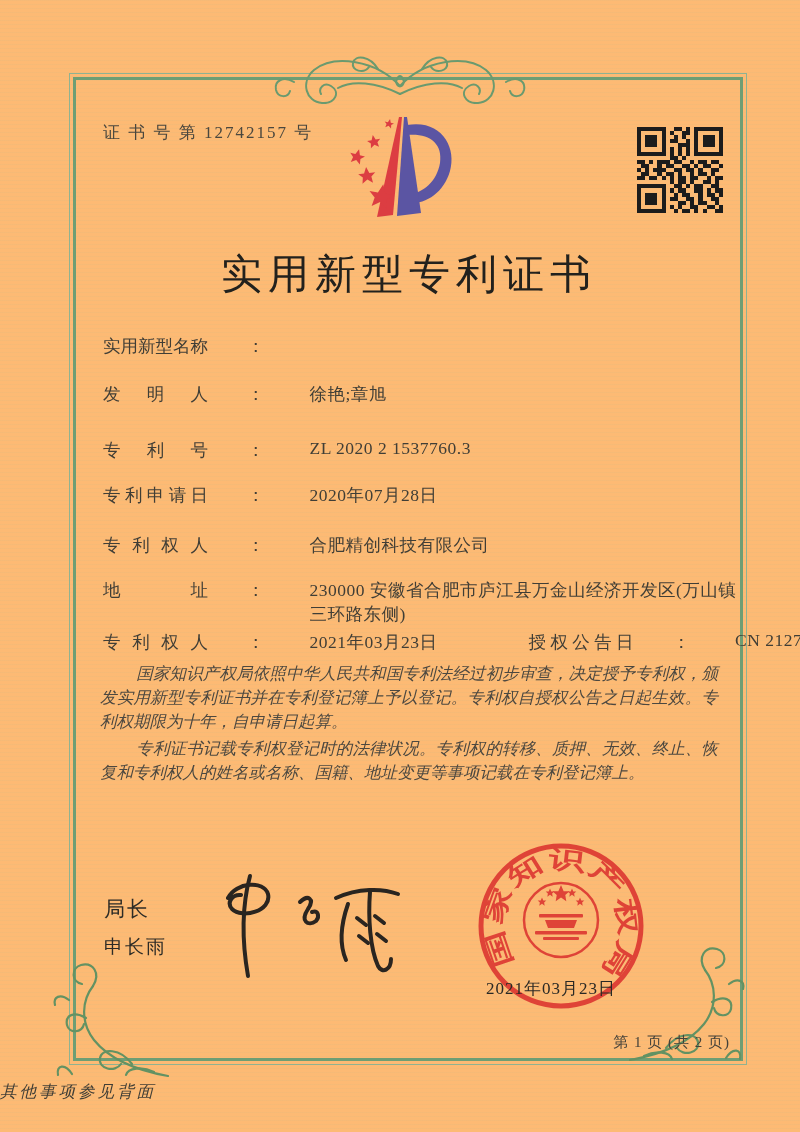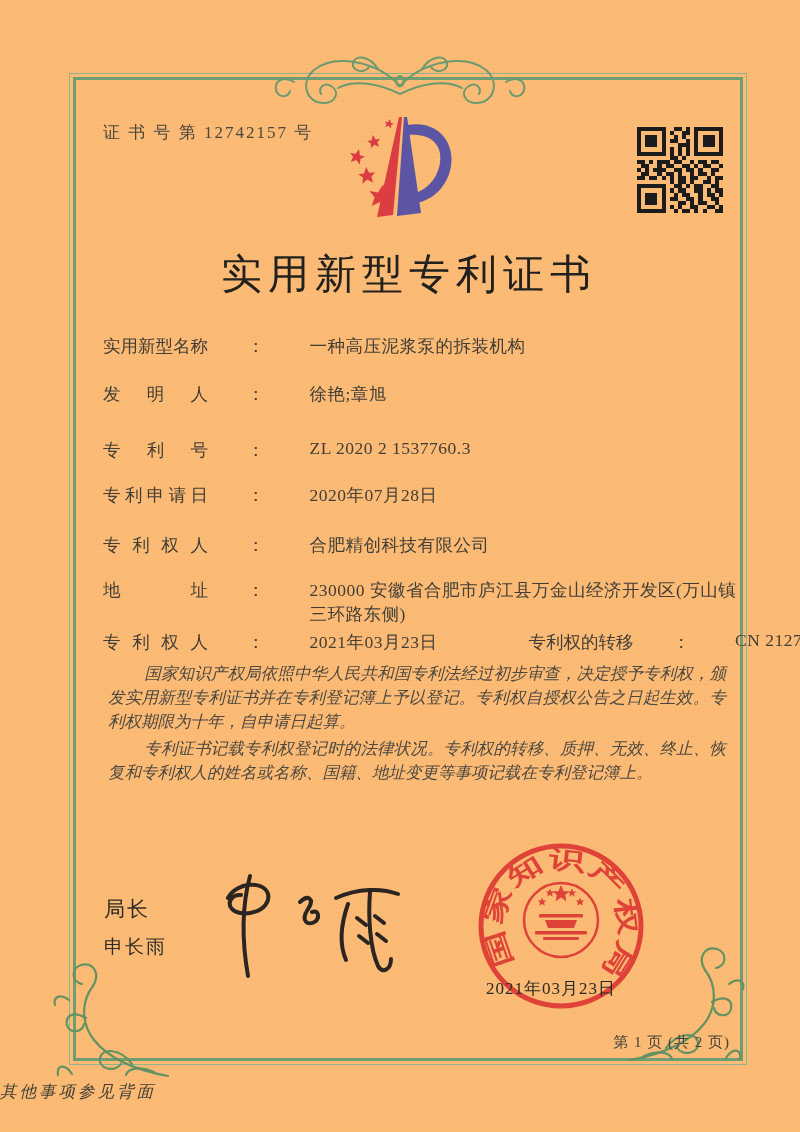--- a/index.html
+++ b/index.html
@@ -18,21 +18,21 @@
   .title{position:absolute;left:0;top:238px;width:800px;margin:9px;text-align:center;
     font-size:41px;font-weight:400;letter-spacing:6px;color:#22211d;}
   .fields{position:absolute;left:103px;top:334px;width:616px;height:330px;
     font-size:17.5px;color:#403e36;}
   .row{position:absolute;left:0;display:flex;align-items:flex-start;white-space:nowrap;gap:39px;}
   .flabel{display:inline-block;width:105px;text-align:justify;text-align-last:justify;}
   .colon{margin-right:6px;}
   .fvalue{letter-spacing:0.5px;}
   .fvalue.wrap{white-space:normal;width:436px;line-height:24px;}
   .fvalue.fixed{width:180px;}
-  .paras{position:absolute;left:108px;top:662px;width:618px;color:#4c4840;
+  .paras{position:absolute;left:100px;top:662px;width:618px;color:#4c4840;
     font-size:16.5px;line-height:24px;text-align:justify;font-style:italic;}
   .paras p{margin:0 0 3px 0;text-indent:2.2em;}
   .sig-title{position:absolute;left:104px;top:895px;font-size:21px;color:#2c2b26;letter-spacing:2px;}
   .sig-name{position:absolute;left:104px;top:934px;font-size:19px;color:#2c2b26;letter-spacing:2px;}
   .signature{position:absolute;left:212px;top:866px;width:196px;height:118px;}
   .seal{position:absolute;left:475px;top:840px;width:172px;height:172px;opacity:0.93;}
   .seal-date{position:absolute;left:486px;top:977px;font-size:17px;color:#2a2925;letter-spacing:1px;}
   .page-num{position:absolute;left:70px;top:1033px;width:660px;text-align:right;
     font-size:15px;color:#44423a;letter-spacing:1px;}
   .back-note{position:absolute;left:0;top:1081px;width:800px;text-align:left;
@@ -344,21 +344,20 @@
       <rect x="19" y="20" width="1" height="1"></rect>
       <rect x="20" y="20" width="1" height="1"></rect>
     </svg>
 
   <h1 class="title">实用新型专利证书</h1>
 
   <div class="fields">
     <div class="row" style="top:0;">
       <span class="flabel">实用新型名称</span>
         <span class="colon">：</span>
-        <span class="fvalue">一种高压泥浆泵的拆装机构</span>
     </div>
     <div class="row" style="top:48px;">
       <span class="flabel">发明人</span>
         <span class="colon">：</span>
         <span class="fvalue">徐艳;章旭</span>
     </div>
     <div class="row" style="top:104px;">
       <span class="flabel">专利号</span>
         <span class="colon">：</span>
         <span class="fvalue">ZL 2020 2 1537760.3</span>
@@ -375,21 +374,21 @@
     </div>
     <div class="row" style="top:244px;">
       <span class="flabel">地址</span>
         <span class="colon">：</span>
         <span class="fvalue wrap">230000 安徽省合肥市庐江县万金山经济开发区(万山镇三环路东侧)</span>
     </div>
     <div class="row" style="top:296px;">
       <span class="flabel">专利权人</span>
         <span class="colon">：</span>
         <span class="fvalue fixed">2021年03月23日</span>
-      <span class="flabel">专利权的转移</span>
+      <span class="flabel">授权公告日</span>
         <span class="colon">：</span>
         <span class="fvalue">CN 212763271 U</span>
     </div>
   </div>
 
   <div class="paras">
     <p>国家知识产权局依照中华人民共和国专利法经过初步审查，决定授予专利权，颁发实用新型专利证书并在专利登记簿上予以登记。专利权自授权公告之日起生效。专利权期限为十年，自申请日起算。</p>
     <p>专利证书记载专利权登记时的法律状况。专利权的转移、质押、无效、终止、恢复和专利权人的姓名或名称、国籍、地址变更等事项记载在专利登记簿上。</p>
   </div>
 

